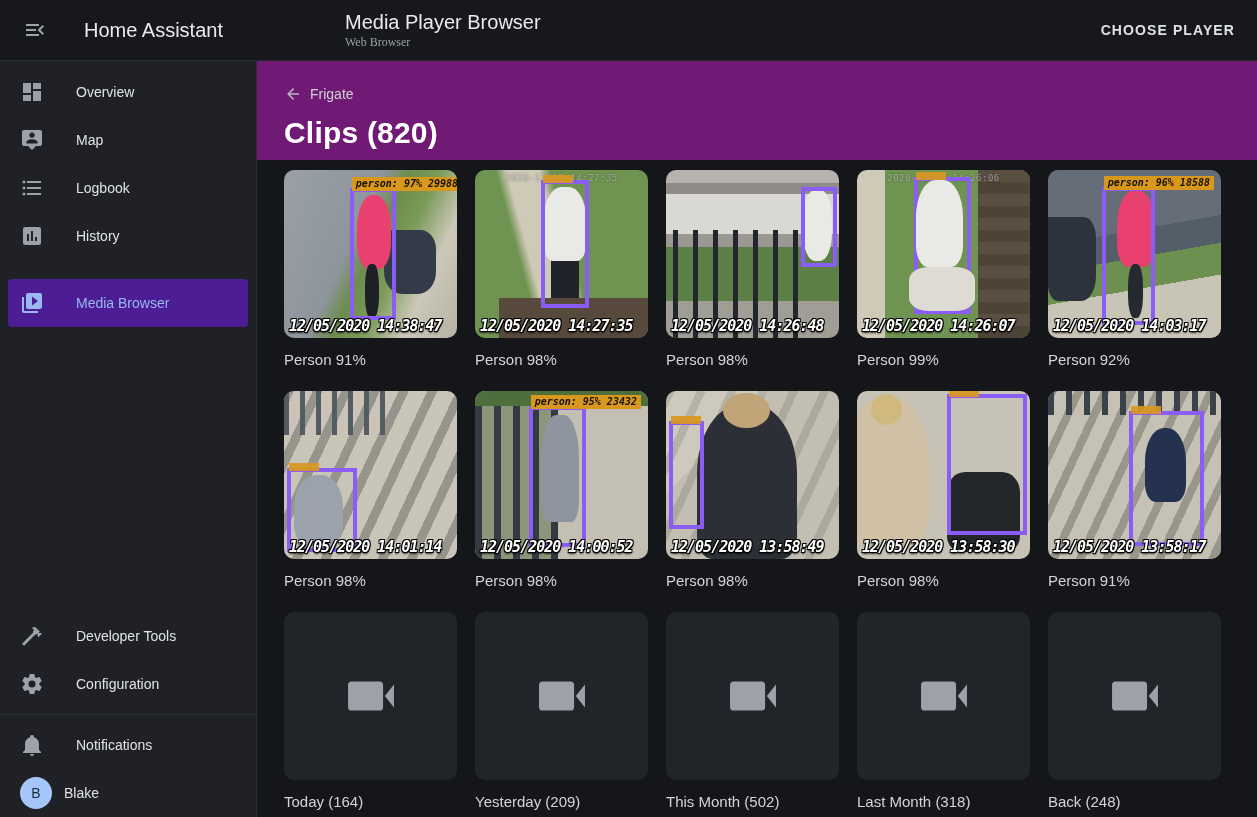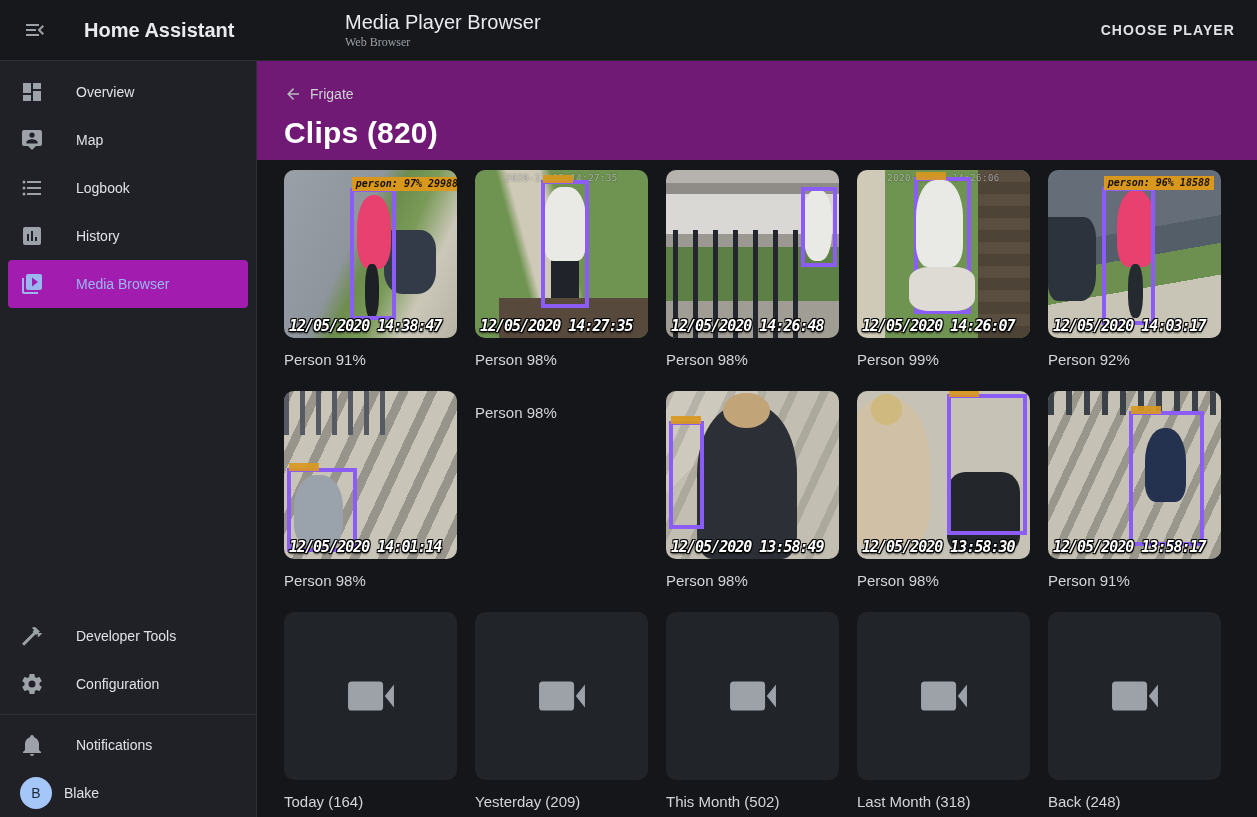--- a/index.html
+++ b/index.html
@@ -13,21 +13,21 @@
 
   
   .appbar{
     height:60px;flex:0 0 60px;background:#17181b;display:flex;align-items:center;
     color:#e8eaed;position:relative;z-index:5;
   }
   .appbar-left{width:257px;flex:0 0 257px;display:flex;align-items:center;padding-left:14px;}
   .icon-btn{width:42px;height:42px;border:none;background:transparent;color:#9da2a8;
     display:flex;align-items:center;justify-content:center;cursor:pointer;border-radius:50%;}
   .icon-btn svg{width:24px;height:24px;fill:currentColor;}
-  .app-name{font-size:20px;color:#e8eaed;margin-left:28px;font-weight:700;white-space:nowrap;}
+  .app-name{font-size:20px;color:#e8eaed;margin-left:28px;font-weight:400;white-space:nowrap;}
   .bar-title-block{margin-left:88px;display:flex;flex-direction:column;justify-content:center;}
   .bar-title{font-size:20px;font-weight:400;color:#e8eaed;line-height:24px;}
   .bar-subtitle{font-size:12px;color:#9aa0a6;line-height:16px;font-family:Liberation Serif, serif;}
   .appbar-spacer{flex:1;}
   .text-btn{
     background:transparent;border:none;color:#dfe1e5;font-family:inherit;
     font-size:14px;font-weight:600;letter-spacing:1.1px;text-transform:uppercase;
     padding:8px 12px;margin-right:10px;cursor:pointer;border-radius:4px;white-space:nowrap;
   }
 
@@ -38,21 +38,21 @@
     width:257px;flex:0 0 257px;background:#1f2126;border-right:1px solid #2c2f34;
     border-top:1px solid #2c2f34;display:flex;flex-direction:column;padding-top:7px;
   }
   .nav-item{
     height:48px;margin:0 8px;padding-left:12px;border-radius:4px;display:flex;align-items:center;
     color:#e0e2e6;cursor:pointer;flex:0 0 48px;
   }
   .nav-icon{width:24px;height:24px;color:#9da2a8;display:flex;align-items:center;justify-content:center;}
   .nav-icon svg{width:24px;height:24px;fill:currentColor;}
   .nav-label{font-size:14px;font-weight:500;margin-left:32px;white-space:nowrap;}
-  .nav-item.active{background:#a21caf;}
+  .nav-item.active{background:#4c1d95;margin-top:19px;}
   .nav-item.active .nav-icon,.nav-item.active .nav-label{color:#9ab7f0;}
   .side-spacer{flex:1;}
   .side-divider{height:1px;background:#2c2f34;margin:6px 0;}
   .avatar{
     width:32px;height:32px;border-radius:50%;background:#a5c6f9;color:#1c2a3a;
     display:flex;align-items:center;justify-content:center;font-size:14px;font-weight:500;
     margin-left:-4px;margin-right:-4px;flex:0 0 32px;
   }
   .profile-item{padding-left:16px;}
   .profile-item .nav-label{margin-left:16px;}
@@ -354,20 +354,31 @@
 
       <div class="bbox">
 
         <div class="mini"></div>
       </div>
       <div class="ts">12/05/2020 14:01:14</div>
     </div>
     <div class="cap">Person 98%</div>
   </div>
             <div class="cell">
+    <div class="thumb s7">
+      <div class="art">
+                  <i class="fig"></i>
+                </div>
+
+      <div class="bbox">
+        <div class="tag">person: 95% 23432</div>
+
+      </div>
+      <div class="ts">12/05/2020 14:00:52</div>
+    </div>
     <div class="cap">Person 98%</div>
   </div>
             <div class="cell">
     <div class="thumb s8">
       <div class="art">
                   <i class="fig"></i>
                 </div>
 
       <div class="bbox">
 

